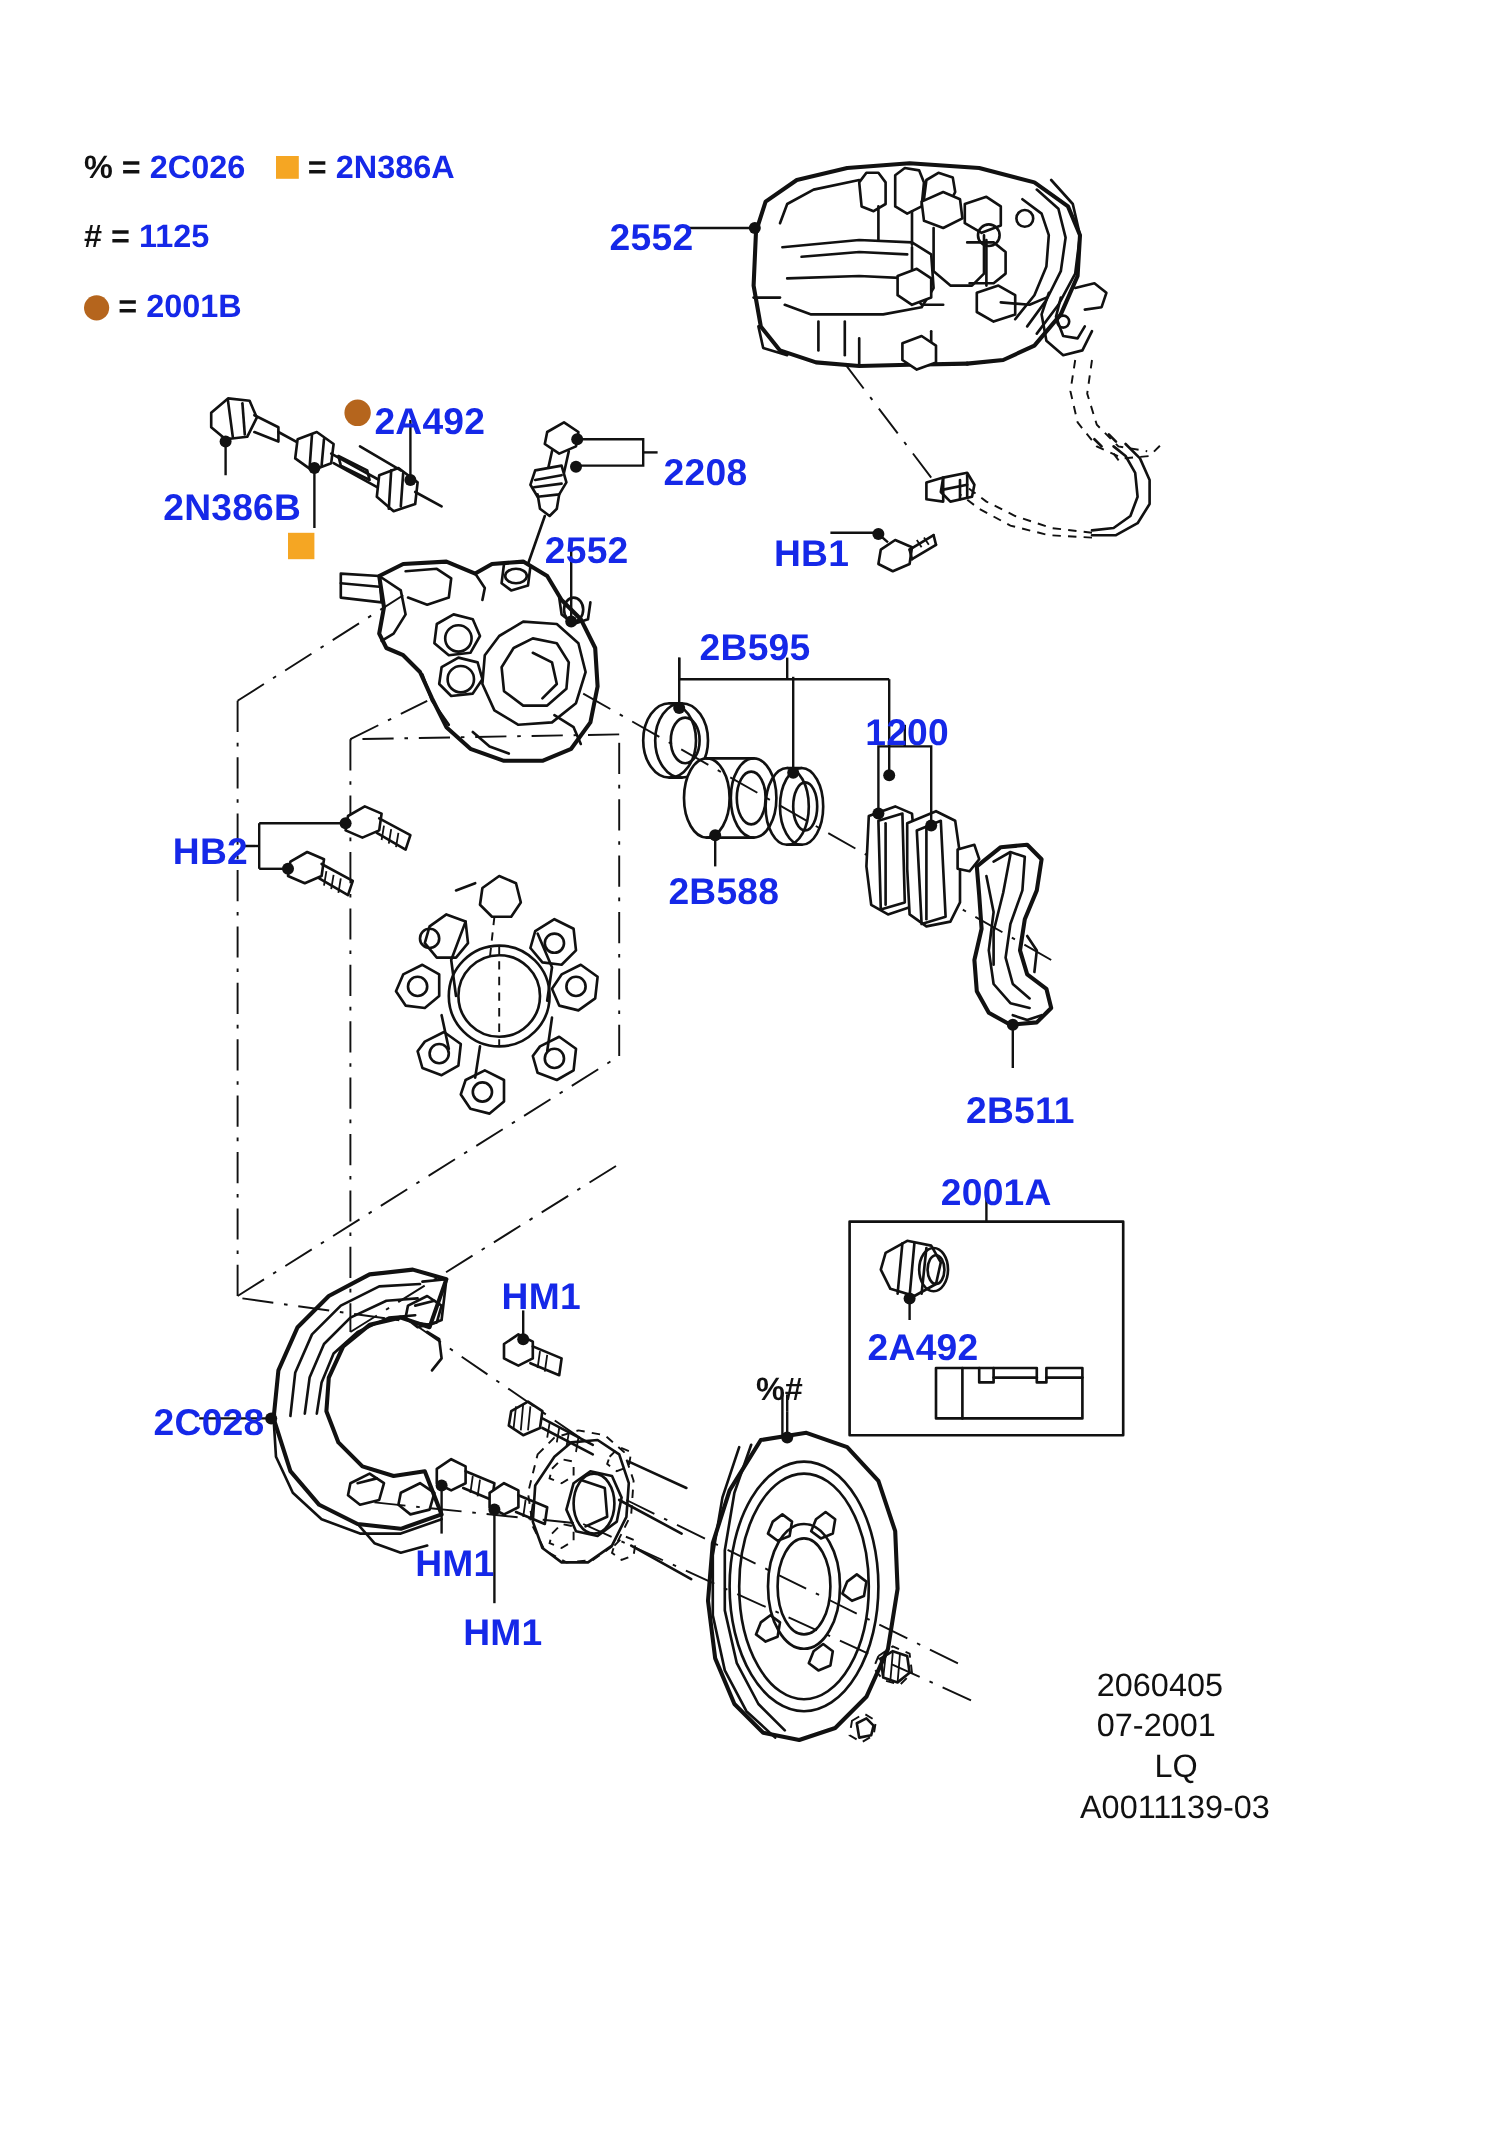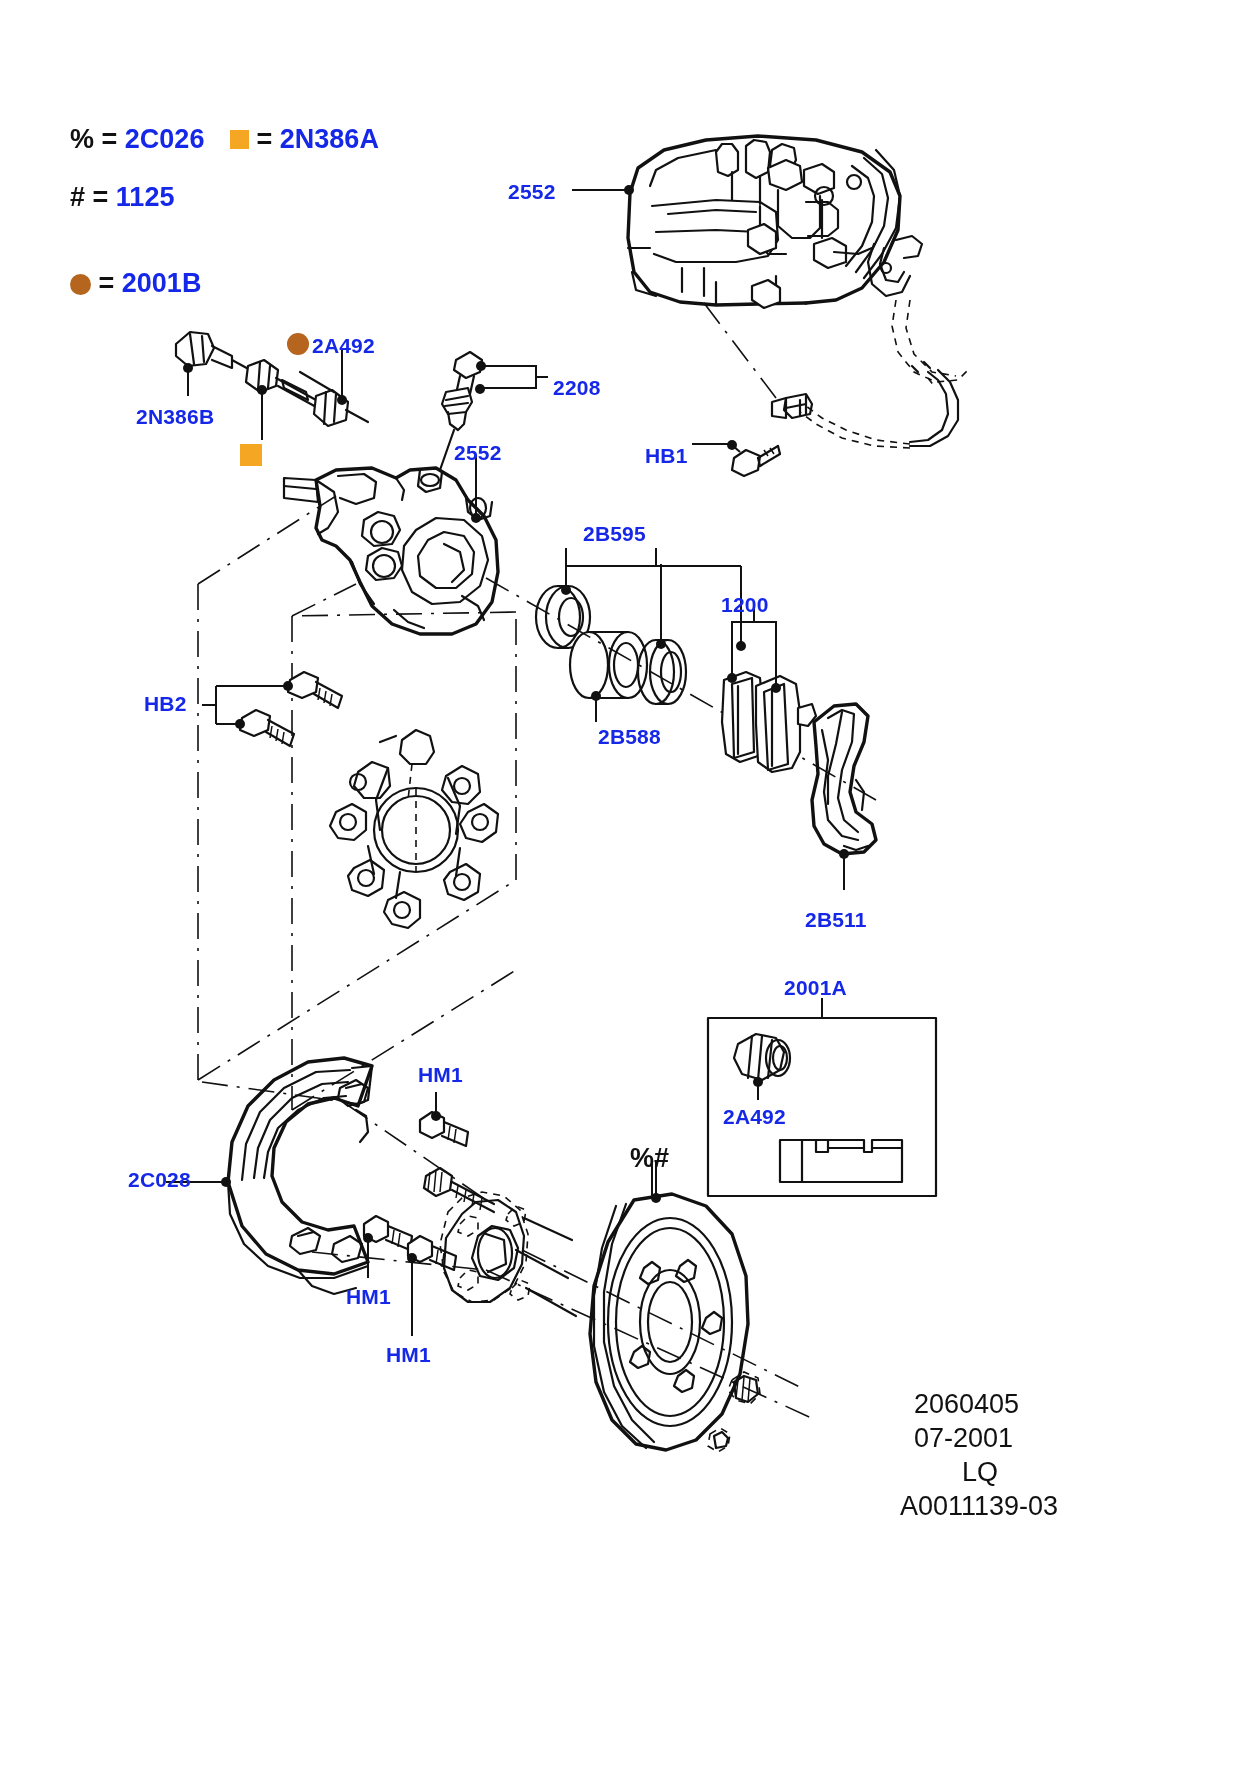--- a/index.html
+++ b/index.html
@@ -1,20 +1,20 @@
 <!DOCTYPE html>
 <html><head>
 <meta charset="utf-8">
 <style>
   html,body{margin:0;padding:0;background:#ffffff;}
   body{width:1260px;height:1782px;position:relative;overflow:hidden;
        font-family:"Liberation Sans", sans-serif;}
   #sheet{position:absolute;left:16px;top:0;width:1260px;height:1782px;}
   svg#art{position:absolute;left:0;top:0;width:1260px;height:1782px;}
-  .lbl{position:absolute;color:#1528e8;font-weight:bold;font-size:21px;
+  .lbl{position:absolute;color:#1528e8;font-weight:bold;font-size:31px;
        letter-spacing:.2px;white-space:nowrap;}
   .legend-row{position:absolute;white-space:nowrap;font-size:27px;font-weight:bold;}
   .legend-sym{color:#111;font-weight:bold;}
   .legend-val{color:#1528e8;font-weight:bold;}
   .swatch{display:inline-block;width:19px;height:19px;background:#f5a623;
           vertical-align:-1px;}
   .dotbrown{display:inline-block;width:21px;height:21px;border-radius:50%;
           background:#b5651d;vertical-align:-3px;}
   .blk{position:absolute;color:#111;font-weight:bold;font-size:27px;white-space:nowrap;}
   .foot{position:absolute;color:#111;font-size:27px;white-space:nowrap;}
@@ -435,35 +435,35 @@
   <div class="legend-row" style="left:214px;top:124px;">
     <span class="swatch"></span>
     <span class="legend-sym">=</span>
     <span class="legend-val">2N386A</span>
   </div>
   <div class="legend-row" style="left:54px;top:182px;">
     <span class="legend-sym">#</span>
     <span class="legend-sym">=</span>
     <span class="legend-val">1125</span>
   </div>
-  <div class="legend-row" style="left:54px;top:240px;margin-top:28px;">
+  <div class="legend-row" style="left:54px;top:240px;">
     <span class="dotbrown"></span>
     <span class="legend-sym">=</span>
     <span class="legend-val">2001B</span>
   </div>
 
   <div class="lbl" style="left:492px;top:180px;">2552</div>
   <div class="lbl" style="left:120px;top:405px;">2N386B</div>
   <div class="lbl" style="left:296px;top:334px;">2A492</div>
   <div class="lbl" style="left:537px;top:376px;">2208</div>
   <div class="lbl" style="left:629px;top:444px;">HB1</div>
   <div class="lbl" style="left:438px;top:441px;">2552</div>
   <div class="lbl" style="left:567px;top:522px;">2B595</div>
   <div class="lbl" style="left:705px;top:593px;">1200</div>
-  <div class="lbl" style="left:541px;top:725px;margin-left:41px;">2B588</div>
+  <div class="lbl" style="left:541px;top:725px;">2B588</div>
   <div class="lbl" style="left:128px;top:692px;">HB2</div>
   <div class="lbl" style="left:789px;top:908px;">2B511</div>
   <div class="lbl" style="left:768px;top:976px;">2001A</div>
   <div class="lbl" style="left:707px;top:1105px;">2A492</div>
   <div class="lbl" style="left:402px;top:1063px;">HM1</div>
   <div class="lbl" style="left:76px;top:1168px;margin-left:36px;">2C028</div>
   <div class="lbl" style="left:330px;top:1285px;">HM1</div>
   <div class="lbl" style="left:370px;top:1343px;">HM1</div>
 
   <div class="blk" style="left:614px;top:1143px;">%#</div>

